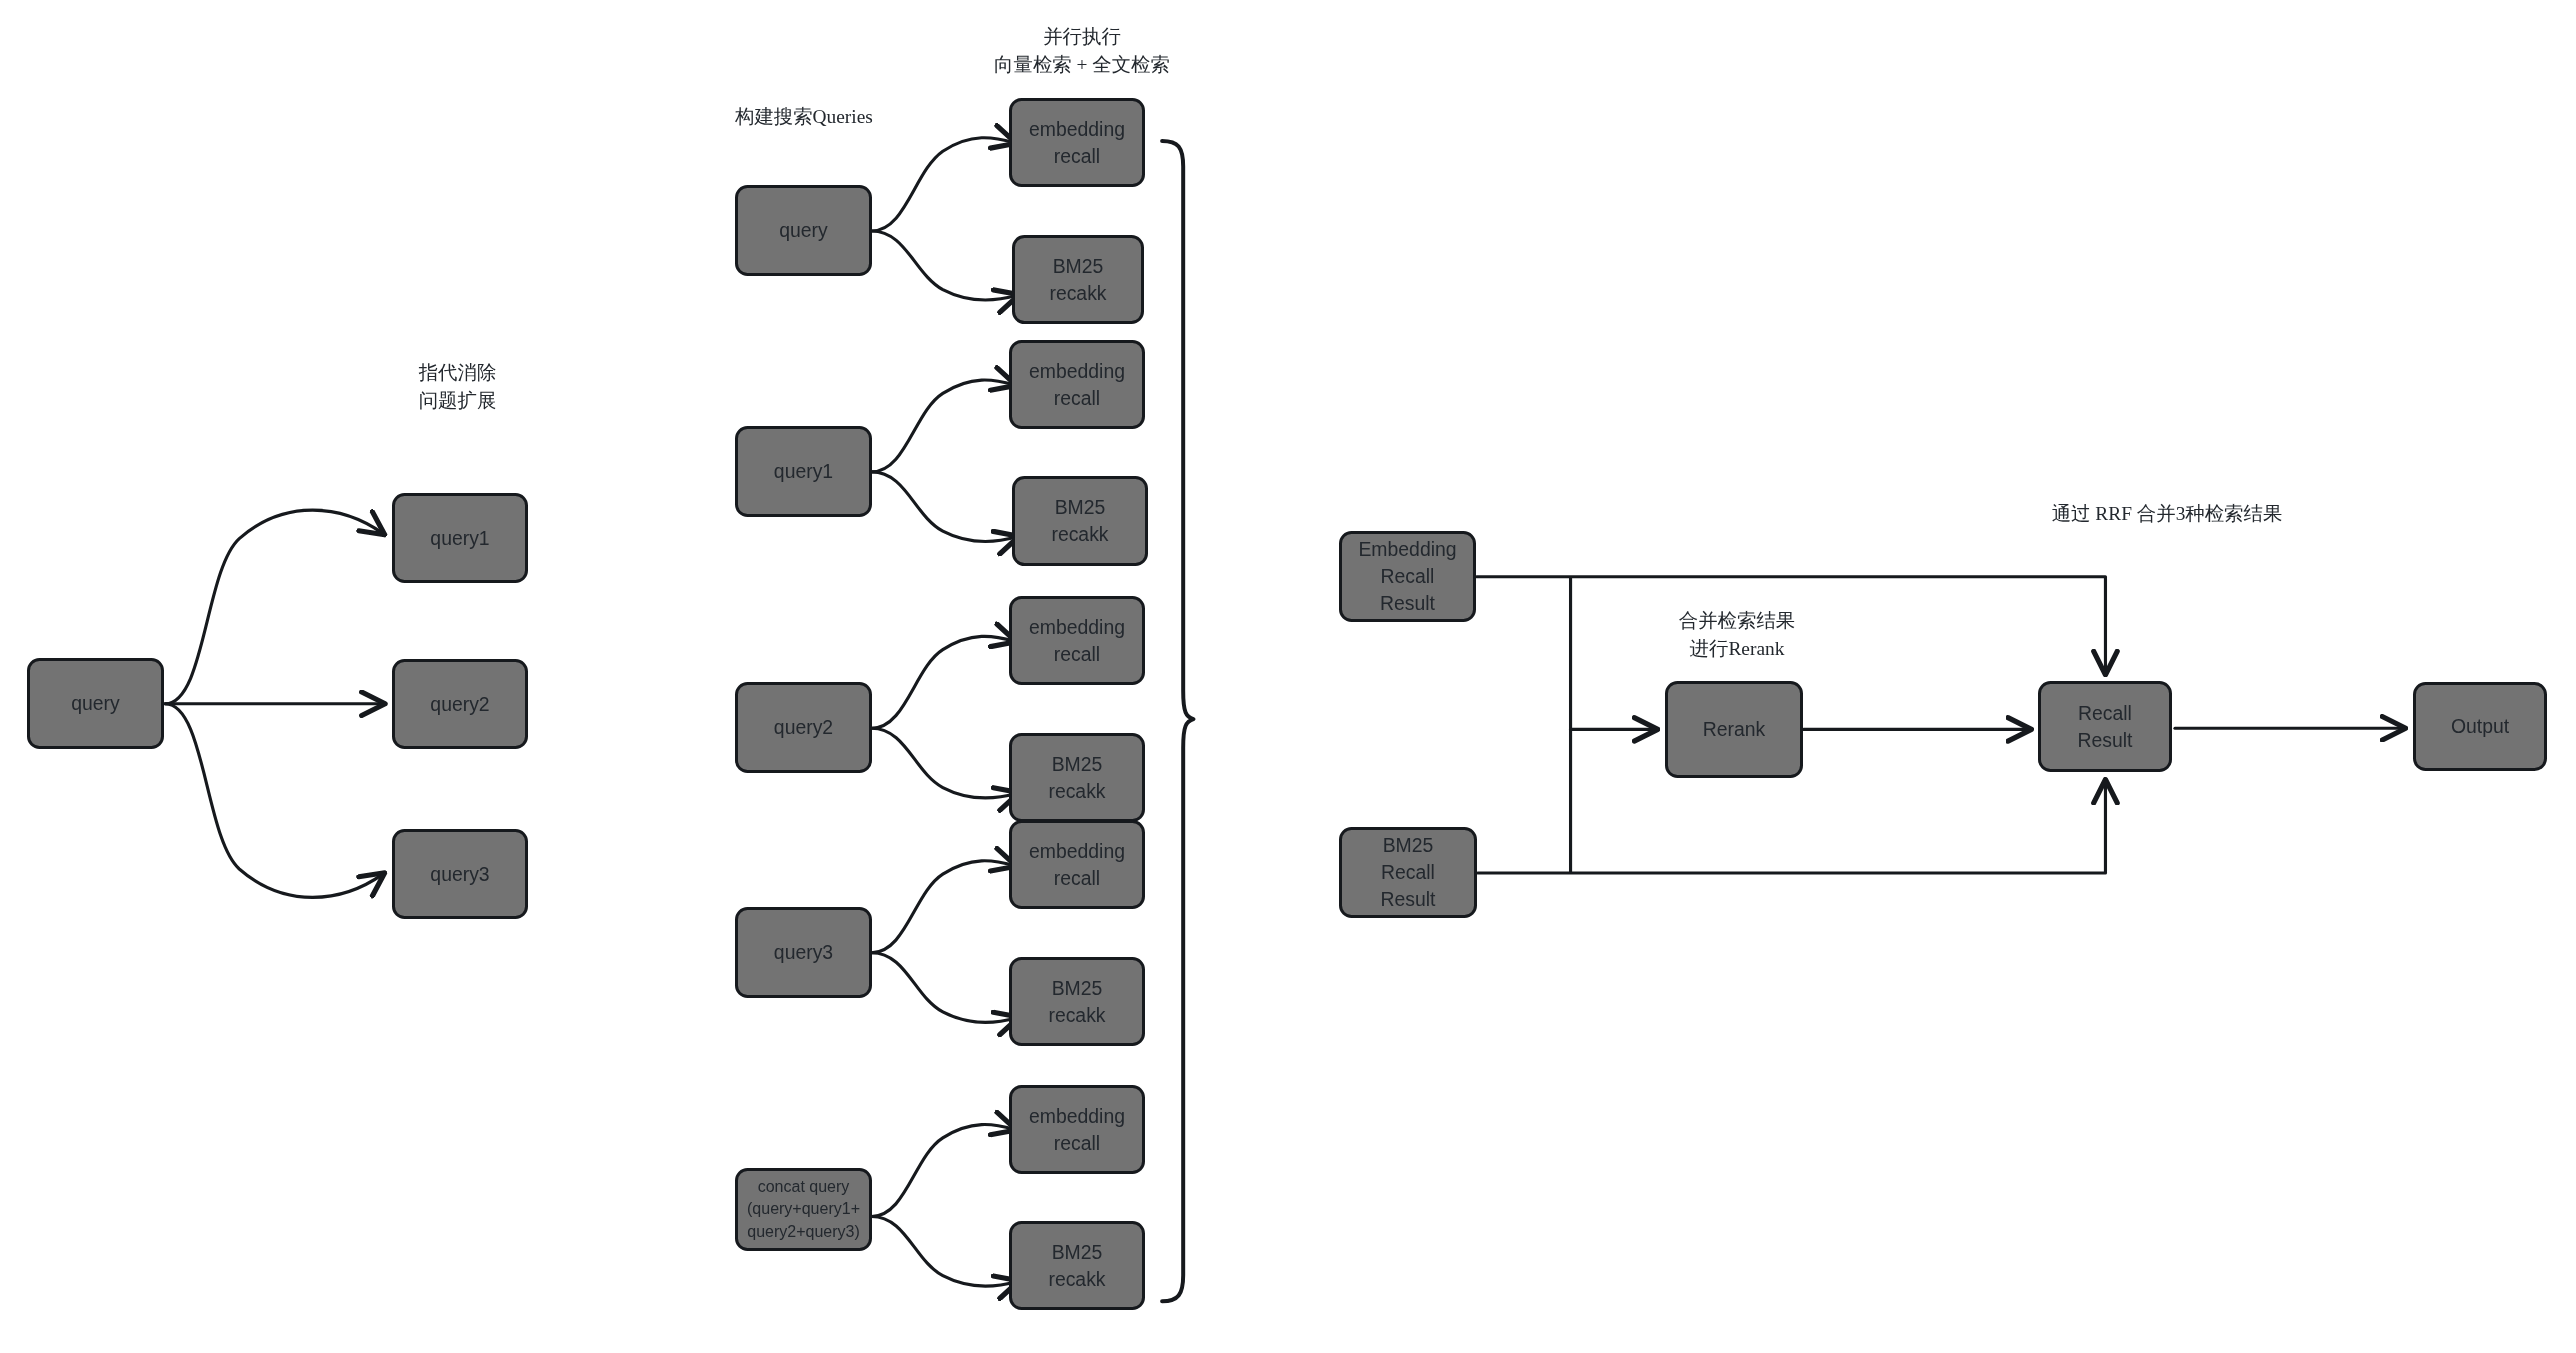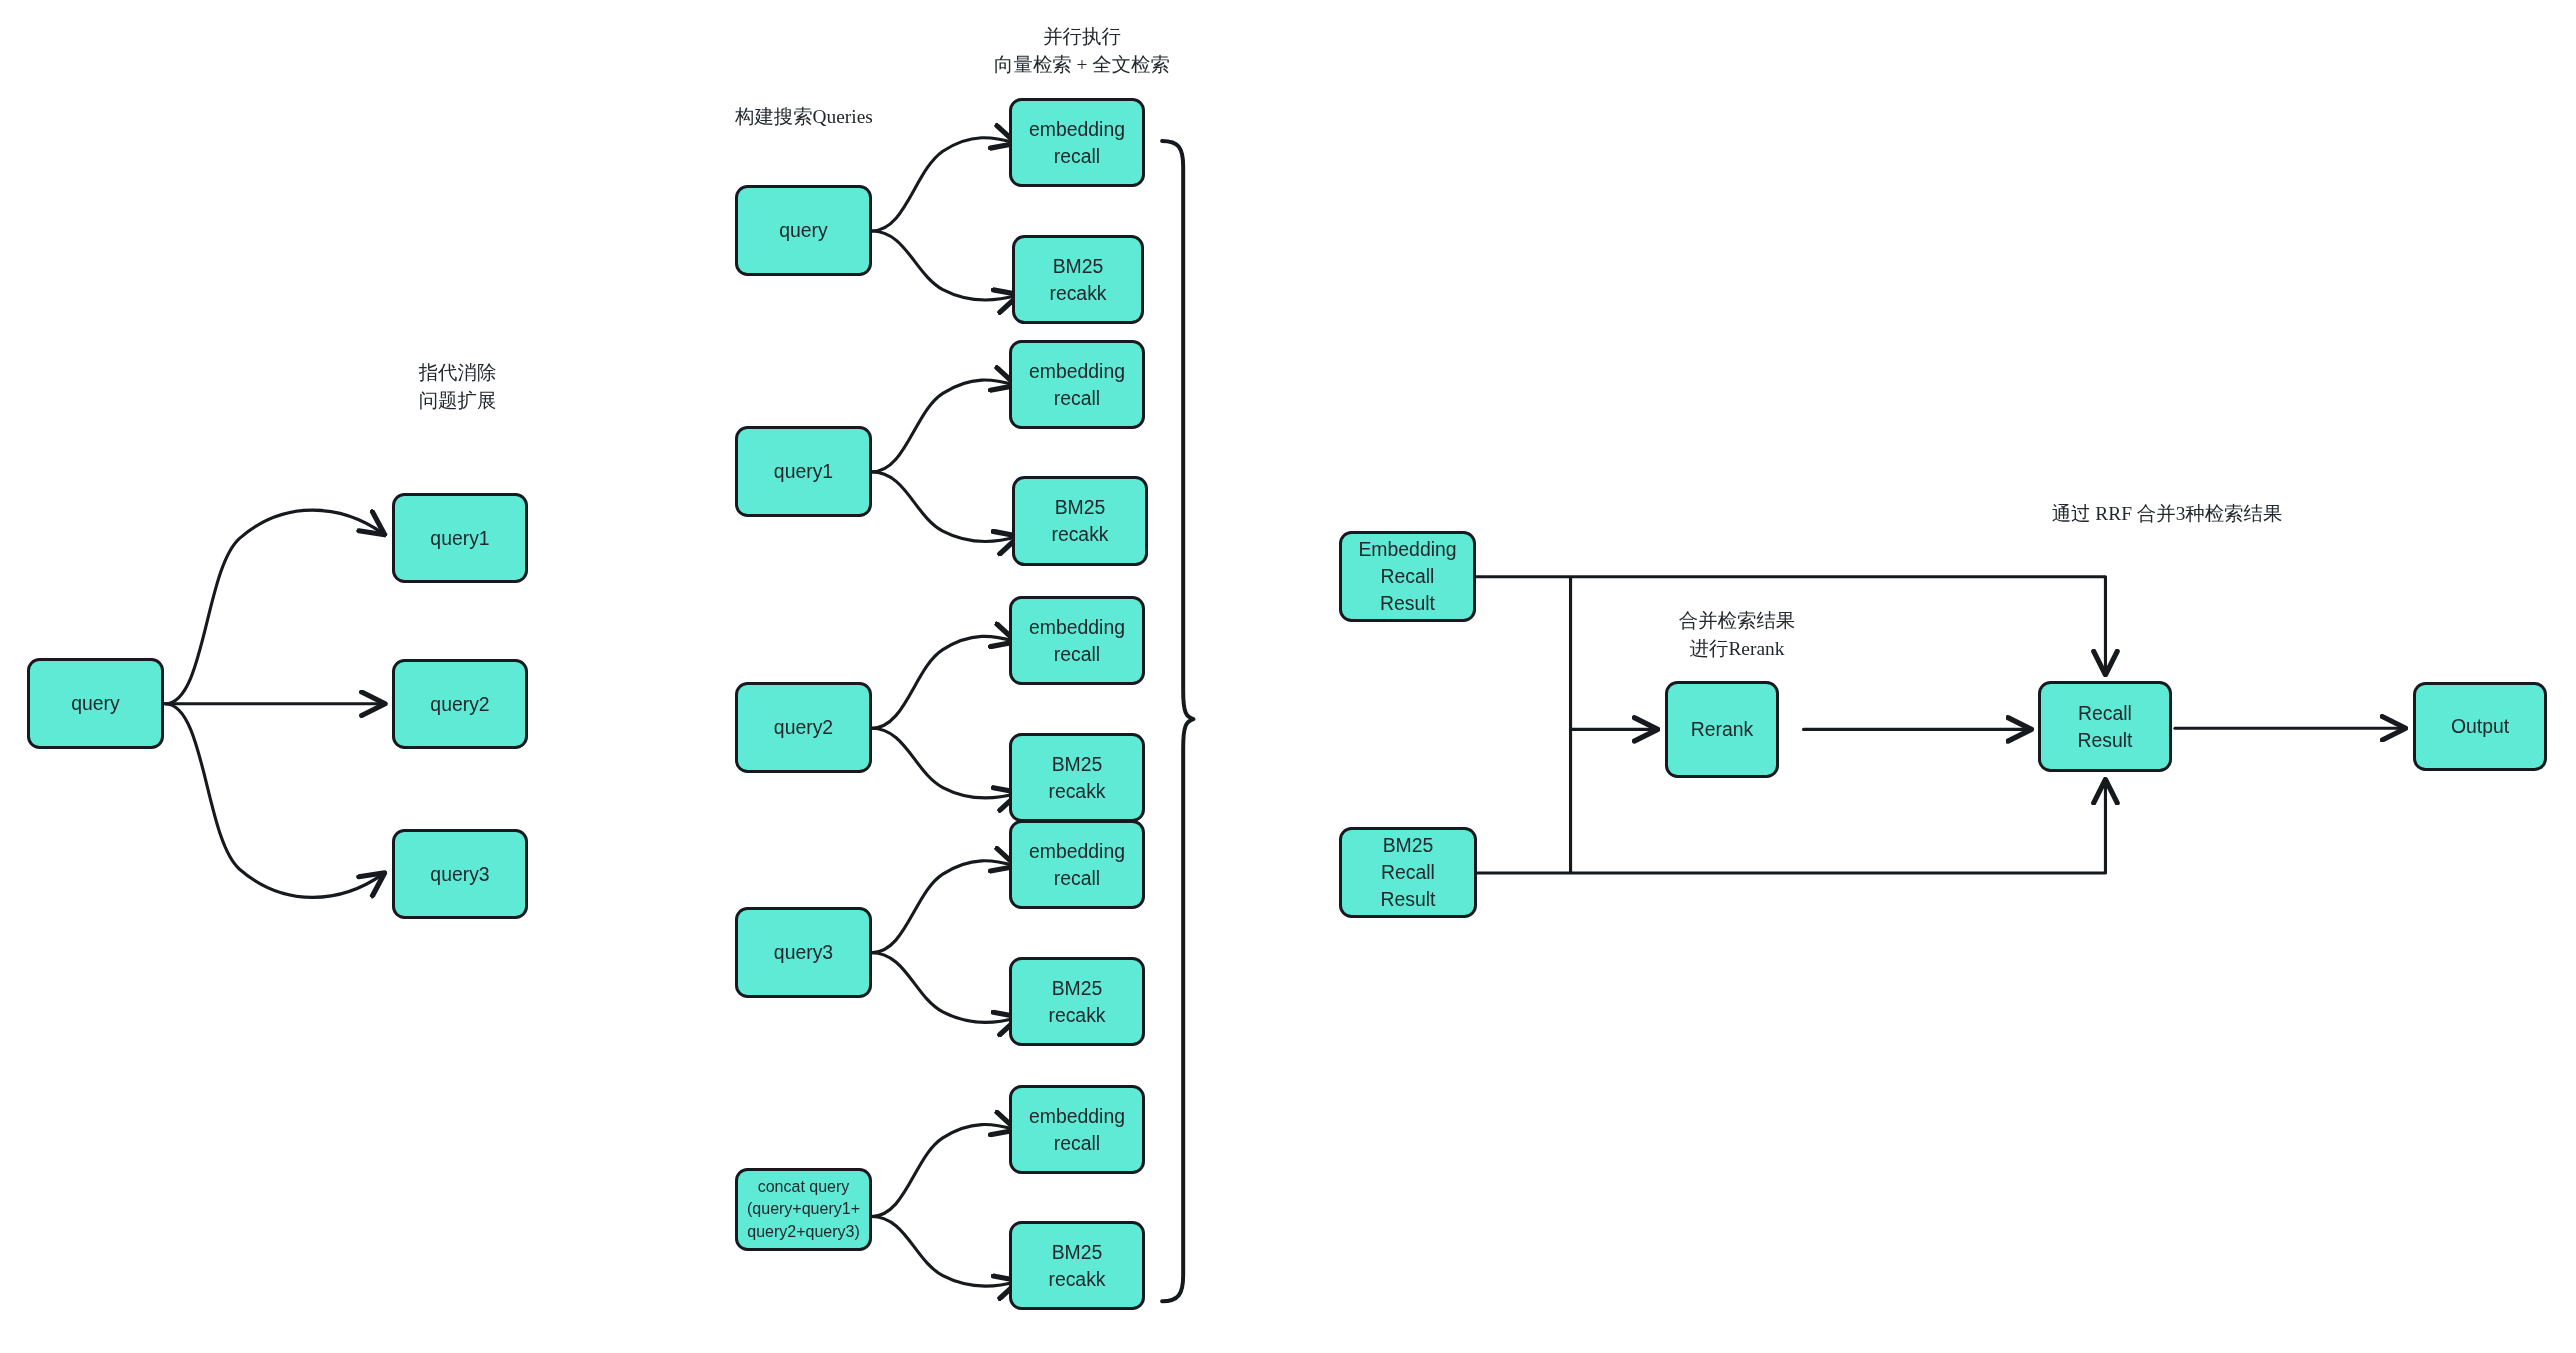--- a/index.html
+++ b/index.html
@@ -21,21 +21,21 @@
     position: absolute;
     left: 0;
     top: 0;
     width: 2576px;
     height: 1354px;
     pointer-events: none;
   }
   .node {
     position: absolute;
     box-sizing: border-box;
-    background: #5eead4;
+    background: #737373;
     border: 3.4px solid #16191d;
     border-radius: 12.5px;
     display: flex;
     align-items: center;
     justify-content: center;
     text-align: center;
     color: #23282e;
     font-size: 19.4px;
     line-height: 1.38;
     white-space: pre-line;
@@ -154,19 +154,19 @@
 recall</div>
   <div class="node" style="left:1009px; top:1221px; width:136px; height:89px;">BM25
 recakk</div>
 
   <div class="node" style="left:1339px; top:531px; width:137px; height:91px;">Embedding
 Recall
 Result</div>
   <div class="node" style="left:1339px; top:827px; width:138px; height:91px;">BM25
 Recall
 Result</div>
-  <div class="node" style="left:1665px; top:681px; width:114px; height:97px;">Rerank</div>
+  <div class="node" style="left:1665px; top:681px; width:138px; height:97px;">Rerank</div>
   <div class="node" style="left:2038px; top:681px; width:134px; height:91px;">Recall
 Result</div>
   <div class="node" style="left:2413px; top:682px; width:134px; height:89px;text-align:right;">Output</div>
 
 </div>
 
 
 </body></html>

